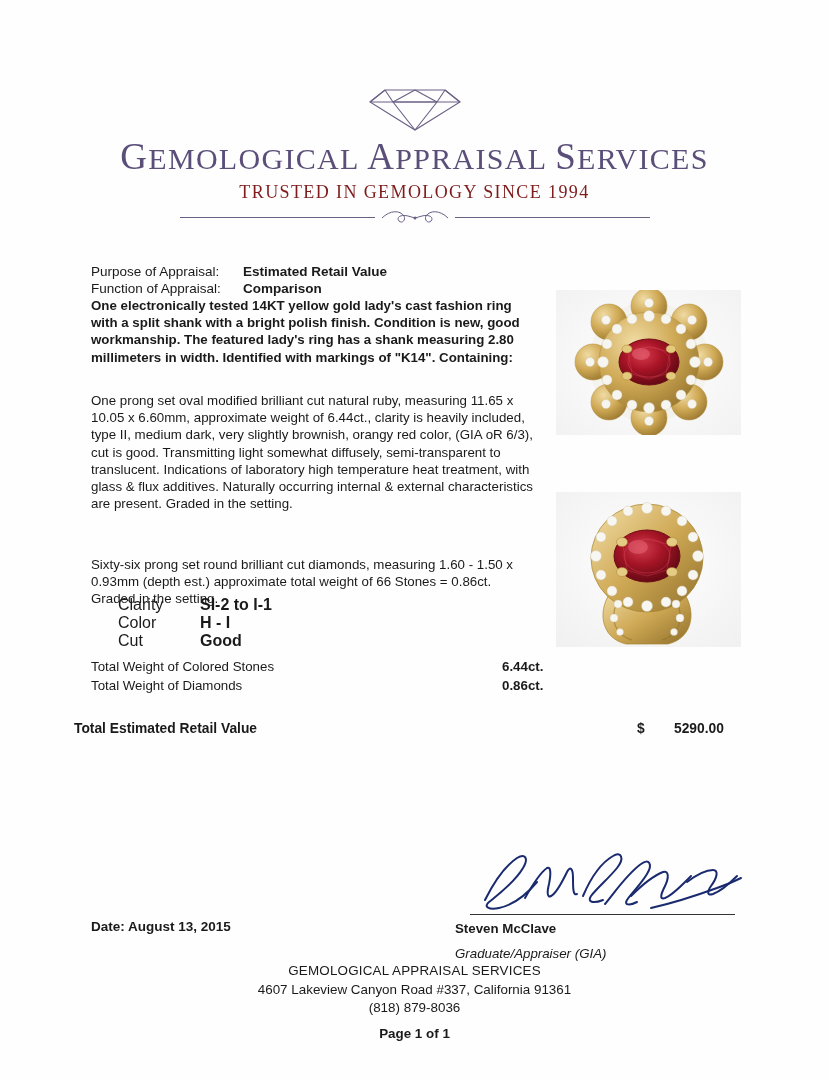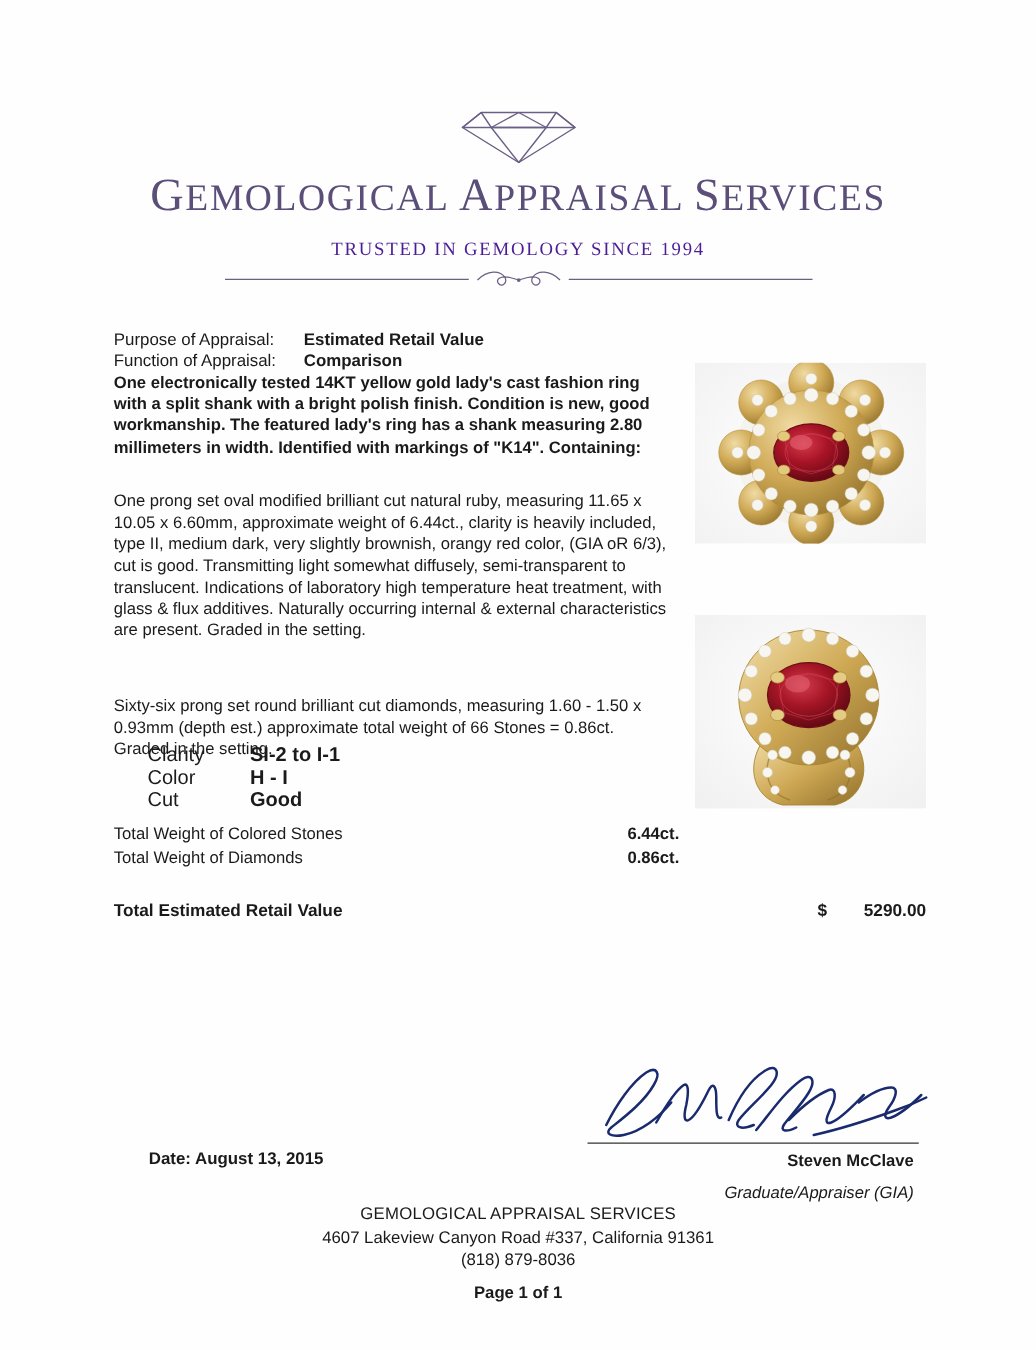--- a/index.html
+++ b/index.html
@@ -42,24 +42,24 @@
     font-size: 30px;
     letter-spacing: 1.3px;
     white-space: nowrap;
     font-variant: small-caps;
     font-weight: 400;
     line-height: 1.05;
   }
   .brand-title .cap { font-size: 37px; }
   .brand-sub {
     font-family: "Liberation Serif", serif;
-    color: #4c1d95;
-    font-size: 15px;
+    color: #7f1d1d;
+    font-size: 18px;
     letter-spacing: 1.4px;
-    margin-top: 15px;
+    margin-top: 5px;
     font-variant: small-caps;
   }
   .rule-wrap {
     position: relative;
     width: 470px;
     margin: 7px auto 0 auto;
     height: 16px;
   }
   .rule-wrap .line {
     position: absolute;
@@ -128,21 +128,21 @@
   }
   .totals-row {
     position: relative;
     height: 18.5px;
   }
   .totals-row .t-label { position: absolute; left: 0; }
   .totals-row .t-val { position: absolute; left: 411px; font-weight: bold; }
 
   .grand-total {
     position: absolute;
-    left: 91px;
+    left: 74px;
     top: 721px;
     width: 650px;
     font-size: 13.8px;
     font-weight: bold;
     height: 20px;
   }
   .grand-total .g-label { position: absolute; left: 0; }
   .grand-total .g-cur { position: absolute; left: 563px; }
   .grand-total .g-amt { position: absolute; left: 600px; }
 
@@ -169,28 +169,27 @@
     width: 265px;
     height: 1px;
     background: #333;
   }
   .date-line {
     position: absolute;
     left: 91px;
     top: 919px;
     font-size: 13.5px;
     font-weight: bold;
-    margin-left: 28px;
   }
   .signer {
     position: absolute;
-    left: 431px;
+    left: 455px;
     top: 921px;
     width: 300px;
-    text-align: right;
+    text-align: left;
     font-size: 13.3px;
   }
   .signer .name { font-weight: bold; }
   .signer .title { font-style: italic; margin-top: 10px; }
 
   
   .footer {
     position: absolute;
     left: 0;
     top: 962px;

